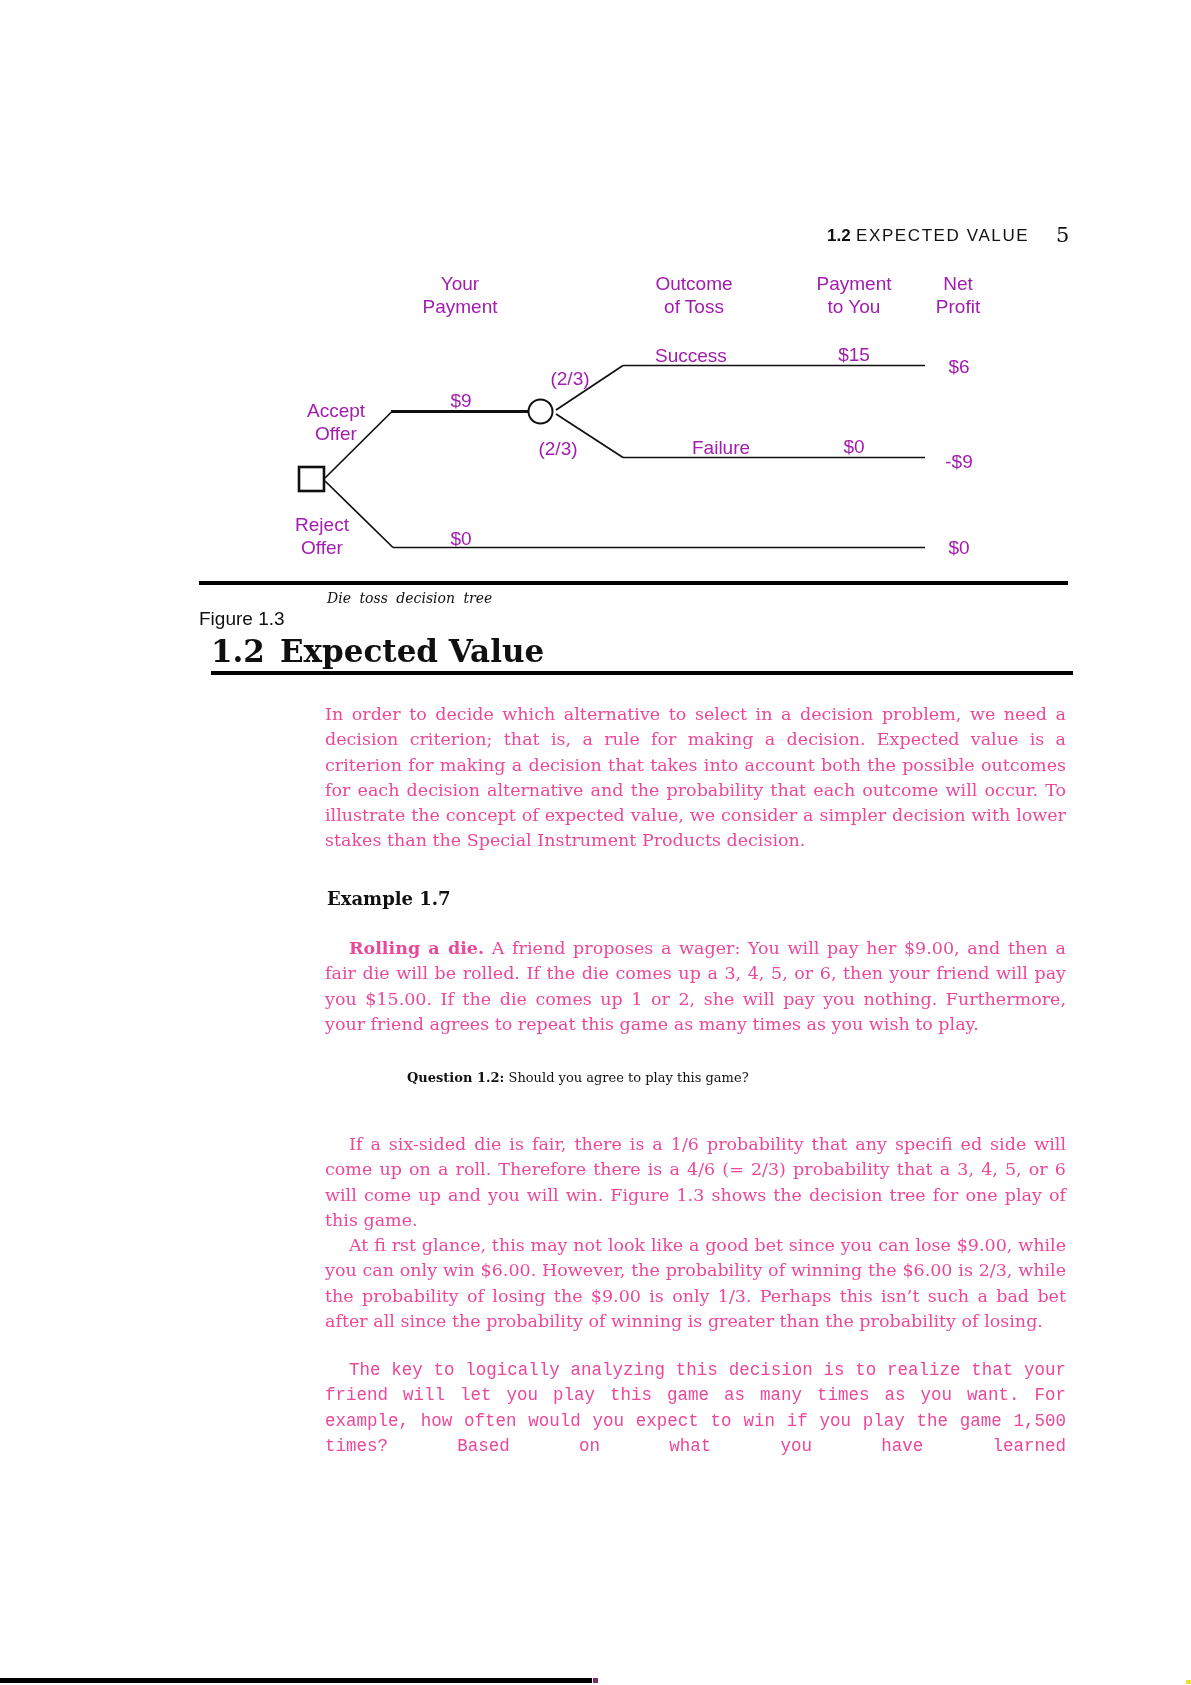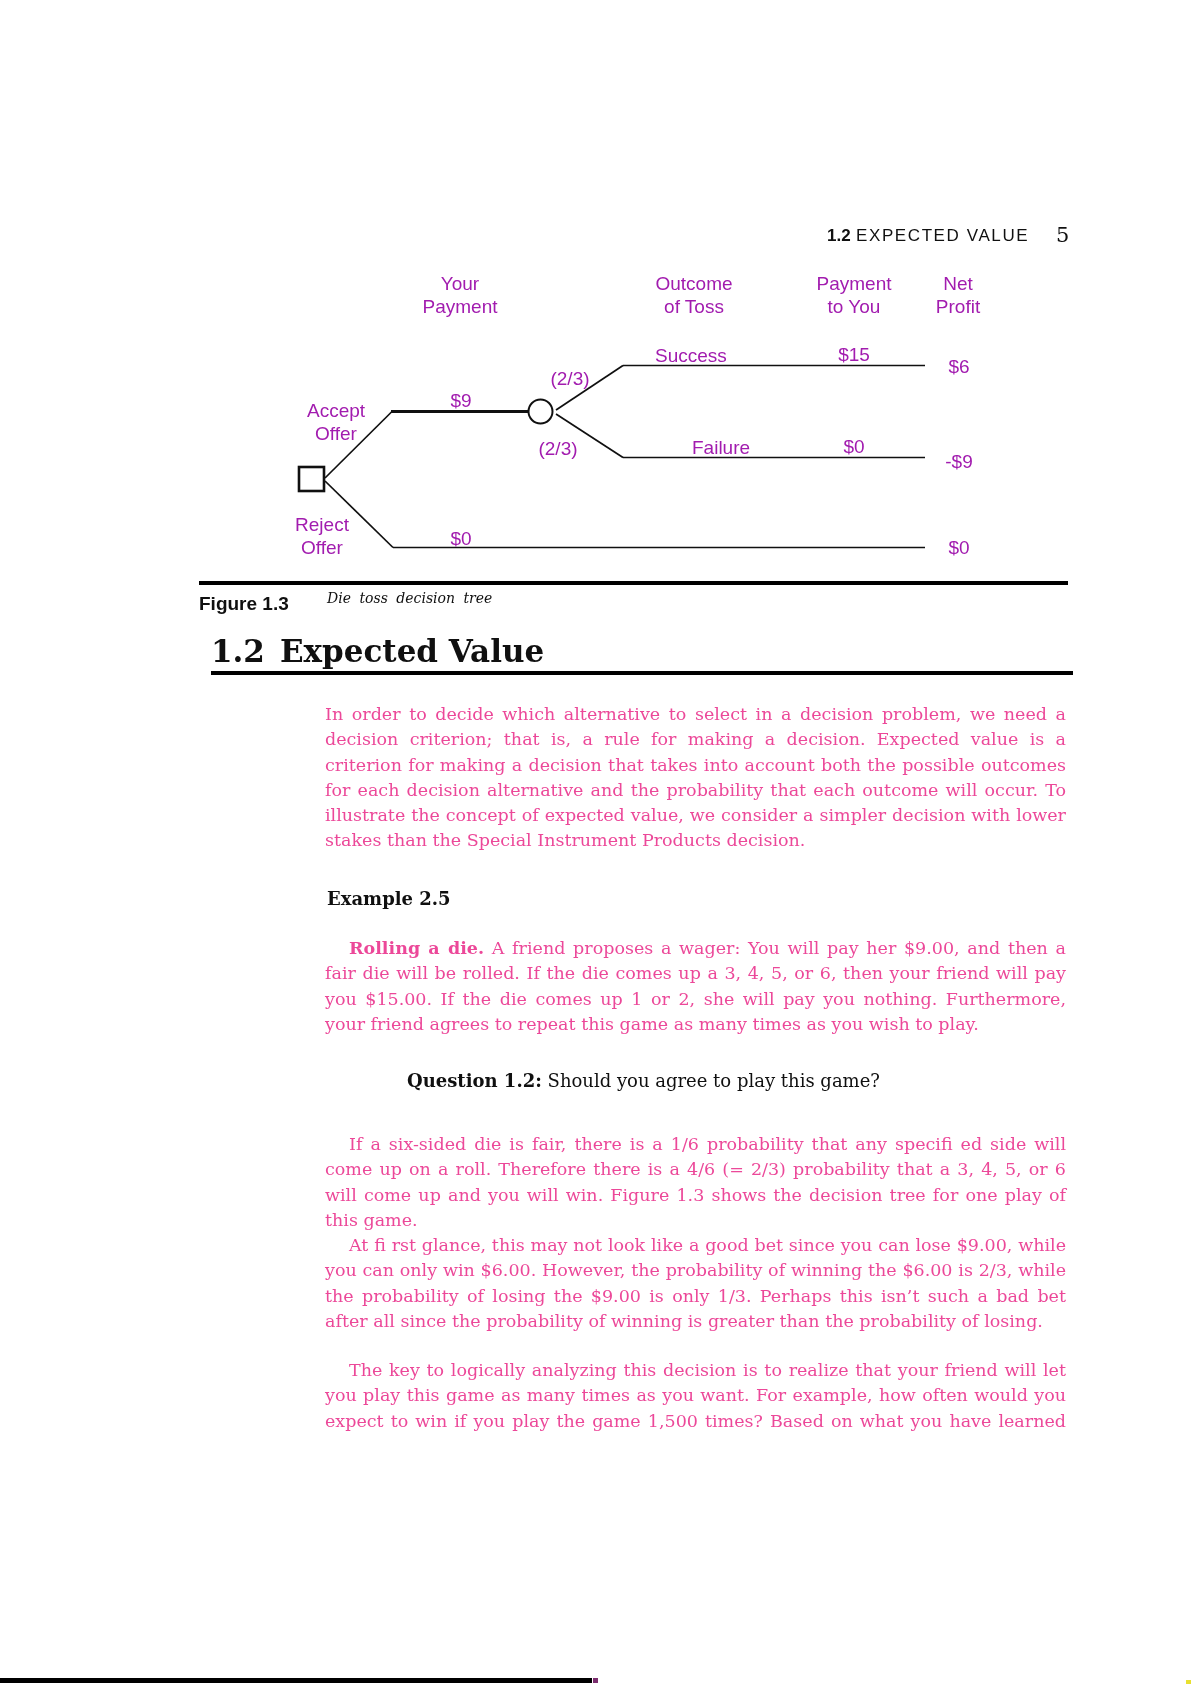--- a/index.html
+++ b/index.html
@@ -19,33 +19,33 @@
   
   .rule{position:absolute;background:#000;}
   .fig-rule{left:199px;top:581px;width:869px;height:4px;}
   .head-rule{left:211px;top:671px;width:862px;height:4px;}
   .bottom-rule{left:0;top:1678px;width:592px;height:5px;}
   .dot-purple{position:absolute;left:593px;top:1678px;width:5px;height:5px;}
   .dot-yellow{position:absolute;left:1186px;top:1680px;width:5px;height:4px;}
 
   
   .caption{position:absolute;top:590px;left:199px;width:880px;height:26px;}
-  .cap-label{position:absolute;left:0;top:3px;font-family:"Liberation Sans",sans-serif;font-weight:bold;font-size:19px;}
+  .cap-label{position:absolute;left:0;top:18px;font-family:"Liberation Sans",sans-serif;font-weight:normal;font-size:19px;}
   .cap-text{position:absolute;left:128px;top:0;font-family:"DejaVu Serif",serif;font-style:italic;font-size:14px;word-spacing:4px;}
 
   
   .sec-head{position:absolute;left:211px;top:633px;font-family:"DejaVu Serif",serif;font-weight:bold;font-size:31px;white-space:nowrap;}
   .sec-head .num{margin-right:15px;}
 
   
   .bpar{position:absolute;left:325px;width:741px;font-family:"DejaVu Serif",serif;font-size:17.5px;line-height:25.3px;text-align:justify;color:#ec4899;}
   .indent{text-indent:24px;}
-  .just-last{text-align-last:justify;}
+  .just-last{text-align-last:justify;font-family:Liberation Mono, monospace;}
   .ex-head{position:absolute;left:327px;top:888px;font-family:"DejaVu Serif",serif;font-weight:bold;font-size:18px;}
-  .question{position:absolute;left:407px;top:1070px;font-family:"DejaVu Serif",serif;font-size:18px;white-space:nowrap;}
+  .question{position:absolute;left:407px;top:1070px;font-family:"DejaVu Serif",serif;font-size:13px;white-space:nowrap;}
   .b{font-weight:bold;}
 </style>
 </head>
 <body>
 
 <div class="page">
 
   <div class="runhead">
     <span class="rh-no">1.2</span>
     <span class="rh-title">EXPECTED VALUE</span>
@@ -110,21 +110,21 @@
     <span class="cap-text">Die toss decision tree</span>
   </div>
 
   <div class="sec-head">
     <span class="num">1.2</span><span>Expected Value</span>
   </div>
   <div class="rule head-rule"></div>
 
   <div class="bpar" style="top:702px;">In order to decide which alternative to select in a decision problem, we need a decision criterion; that is, a rule for making a decision. Expected value is a criterion for making a decision that takes into account both the possible outcomes for each decision alternative and the probability that each outcome will occur. To illustrate the concept of expected value, we consider a simpler decision with lower stakes than the Special Instrument Products decision.</div>
 
-  <div class="ex-head">Example 2.5</div>
+  <div class="ex-head">Example 1.7</div>
 
   <div class="bpar indent" style="top:936px;">
     <span class="b">Rolling a die.</span>
     <span>A friend proposes a wager: You will pay her $9.00, and then a fair die will be rolled. If the die comes up a 3, 4, 5, or 6, then your friend will pay you $15.00. If the die comes up 1 or 2, she will pay you nothing. Furthermore, your friend agrees to repeat this game as many times as you wish to play.</span>
   </div>
 
   <div class="question">
     <span class="b">Question 1.2:</span>
     <span>Should you agree to play this game?</span>
   </div>

